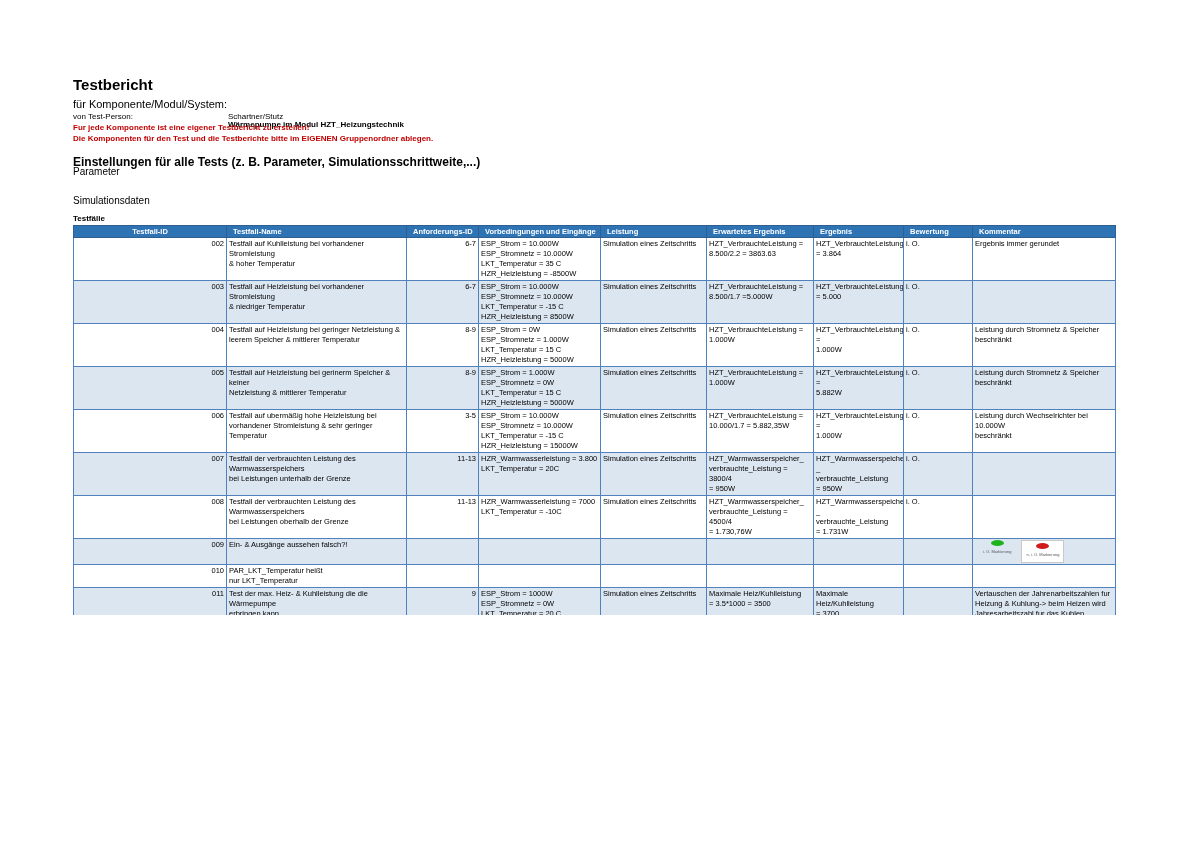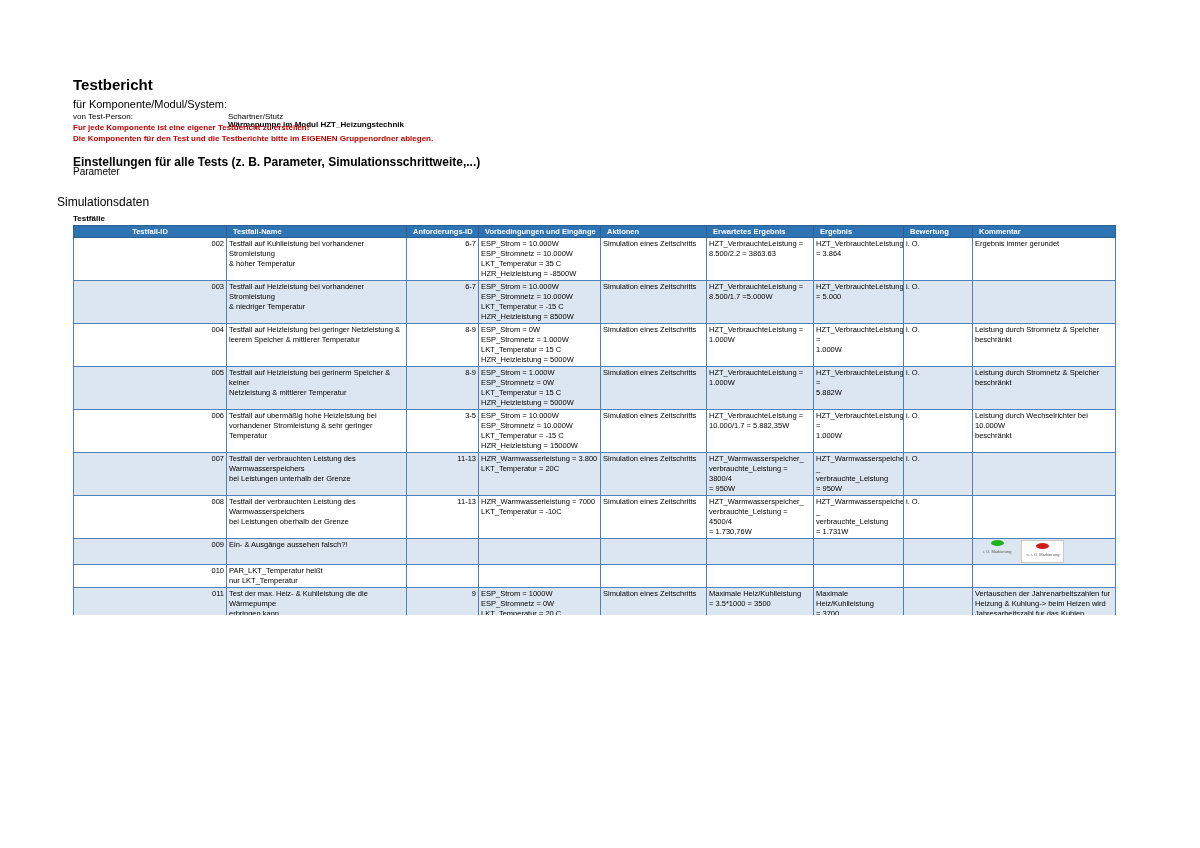--- a/index.html
+++ b/index.html
@@ -19,21 +19,21 @@
 
   .title{position:absolute;left:73px;top:76px;font-size:15px;font-weight:bold;}
   .component-label{position:absolute;left:73px;top:98px;font-size:11px;}
   .component-value{position:absolute;left:228px;top:100px;font-size:8px;font-weight:600;margin-top:20px;}
   .person-label{position:absolute;left:73px;top:112px;font-size:8px;}
   .person-value{position:absolute;left:228px;top:112px;font-size:8px;}
   .notice1{position:absolute;left:73px;top:123px;font-size:8px;font-weight:600;color:var(--notice-red);}
   .notice2{position:absolute;left:73px;top:134px;font-size:8px;font-weight:600;color:var(--notice-red);}
   .settings-heading{position:absolute;left:73px;top:155px;font-size:12px;font-weight:bold;}
   .parameter-label{position:absolute;left:73px;top:166px;font-size:10px;}
-  .sim-label{position:absolute;left:57px;top:195px;font-size:12px;}
+  .sim-label{position:absolute;left:73px;top:195px;font-size:10px;}
   .table-heading{position:absolute;left:73px;top:214px;font-size:8px;font-weight:bold;}
 
   table.testfaelle{
     position:absolute;left:73px;top:225px;width:1042px;
     border-collapse:collapse;table-layout:fixed;
     border:1.5px solid var(--grid-outer);
   }
   table.testfaelle th{
     background:var(--header-bg);color:var(--header-text);
     font-size:7.5px;font-weight:bold;text-align:left;
@@ -86,21 +86,21 @@
         <col style="width: 90px;">
         <col style="width: 69px;">
         <col style="width: 143px;">
       </colgroup>
     <thead>
         <tr>
           <th class="center">Testfall-ID</th>
           <th>Testfall-Name</th>
           <th>Anforderungs-ID</th>
           <th>Vorbedingungen und Eingänge</th>
-          <th>Aktionen</th>
+          <th>Leistung</th>
           <th>Erwartetes Ergebnis</th>
           <th>Ergebnis</th>
           <th>Bewertung</th>
           <th>Kommentar</th>
         </tr>
       </thead>
     <tbody>
         <tr>
           <td class="right">002</td>
           <td>Testfall auf Kuhlleistung bei vorhandener Stromleistung

